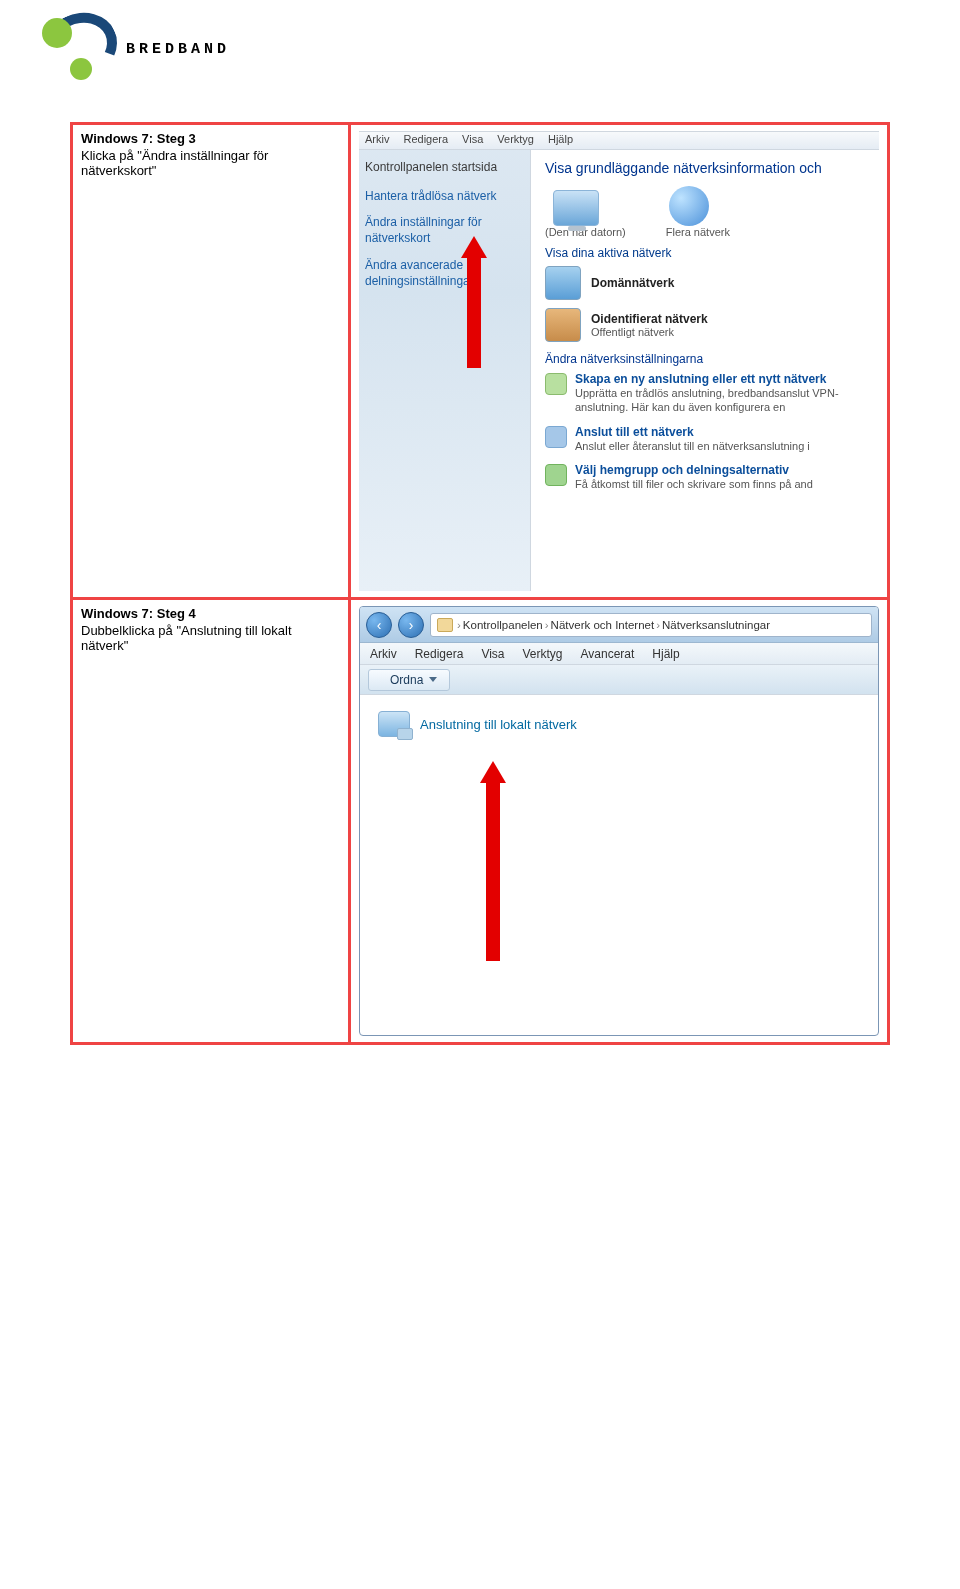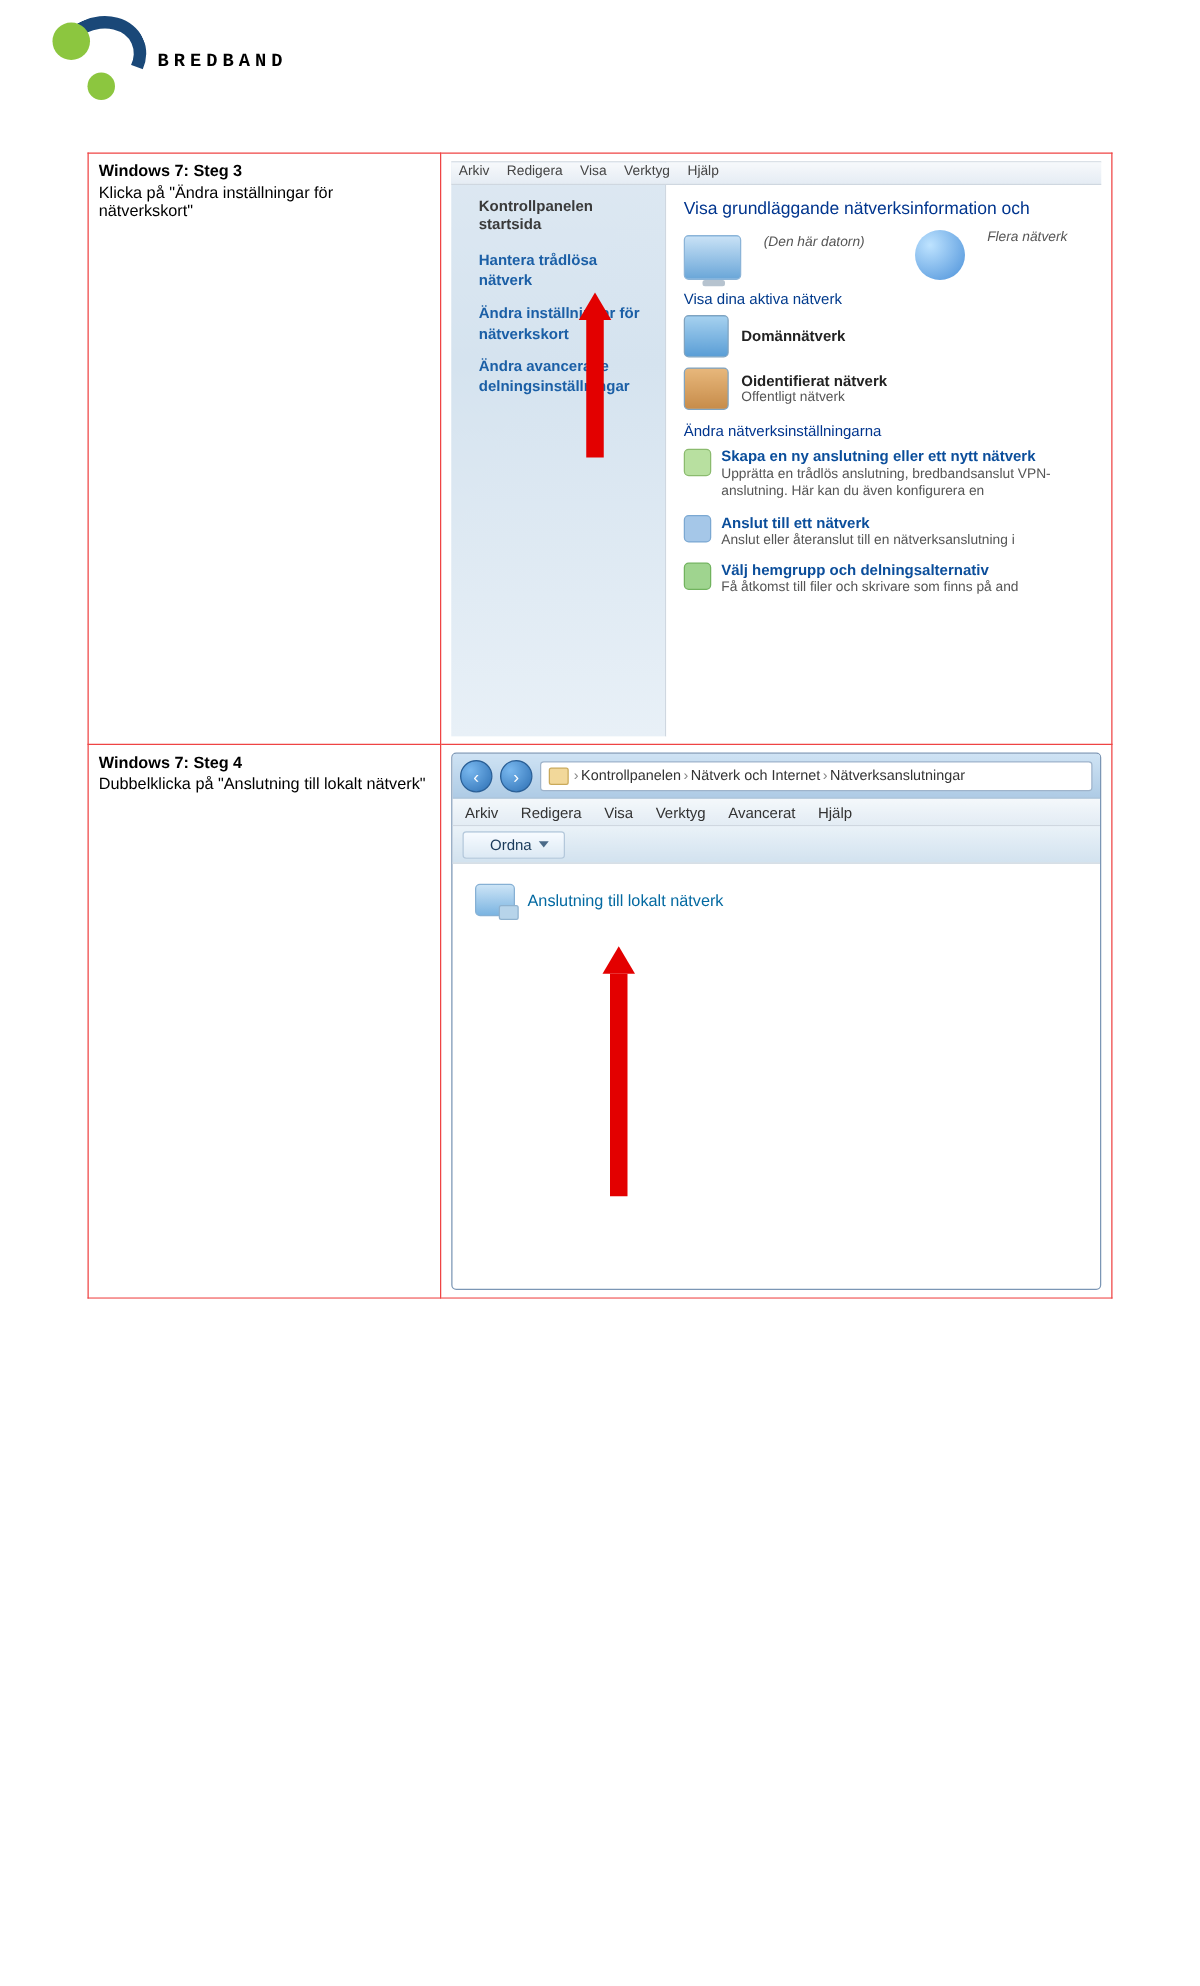--- a/index.html
+++ b/index.html
@@ -50,21 +50,21 @@
     font-family: Liberation Mono, monospace;
   }
 
   
   .steps-table {
     margin: 36px 70px 0 70px;
     border-collapse: collapse;
     width: calc(100% - 140px);
   }
   .steps-table td {
-    border: 1px solid #ef4444;
+    border: 3px solid #ef4444;
     vertical-align: top;
     padding: 6px 8px;
   }
   .steps-table td.left {
     width: 290px;
   }
   .step-title { font-weight: bold; }
   .step-desc { margin-top: 2px; }
 
   
@@ -88,23 +88,22 @@
     background: linear-gradient(#f7f9fb,#e5ecf4);
     padding: 1px 6px;
     font-size:11px;
     color:#444;
     display:flex; gap:14px;
     border-bottom:1px solid #cfd7e0;
   }
   .shot3 .side {
     width: 172px;
     background: linear-gradient(to bottom,#dde8f2 0%, #d5e3ef 35%, #e8f0f7 100%);
-    padding: 28px 10px 10px 22px;
+    padding: 28px 10px 10px 6px;
     border-right: 1px solid #cfd7e0;
-    font-weight: bold;
   }
   .shot3 .side .home {
     color:#3a3a3a; font-size:12px; margin-bottom:14px;
   }
   .shot3 .side a.link {
     display:block; color:#1b5fa6; text-decoration:none;
     font-size:12px; margin-bottom:10px; line-height:1.35;
     cursor:pointer;
   }
   .shot3 .arrow-pointer {
@@ -140,21 +139,21 @@
   }
   .net-icon.pc::after{
     content:""; position:absolute; bottom:-6px; left:14px;
     width:18px; height:5px; background:#b6c3cf; border-radius:2px;
   }
   .net-icon.globe{
     background: radial-gradient(circle at 30% 30%, #bee3ff, #4a90d9);
     border-radius:50%; width:40px; height:40px; border:none;
   }
   .top-row{display:flex;align-items:flex-end;gap:40px;}
-  .top-row .col{display:flex;flex-direction:row;align-items:flex-start;font-size:11px;color:#555;font-style:italic;}
+  .top-row .col{display:flex;flex-direction:column;align-items:center;font-size:11px;color:#555;}
   .caption-small{font-size:11px;color:#555;}
   .sub-heading{ color:#003a8c; font-size:12px; margin:8px 0 6px 0;}
   .net-entry{display:flex;align-items:center;gap:10px;margin-bottom:8px;}
   .net-entry .ic{
     width:36px;height:34px;border-radius:4px;
     background:#9fc0d9;border:1px solid #7fa3c0;flex:0 0 auto;
   }
   .net-entry .ic.srv{background:linear-gradient(#a6d1ef,#5a9ed6);}
   .net-entry .ic.bench{background:linear-gradient(#e7b77b,#c78c4a);}
   .net-entry .txt b{font-weight:600;color:#222;font-size:12px;}

